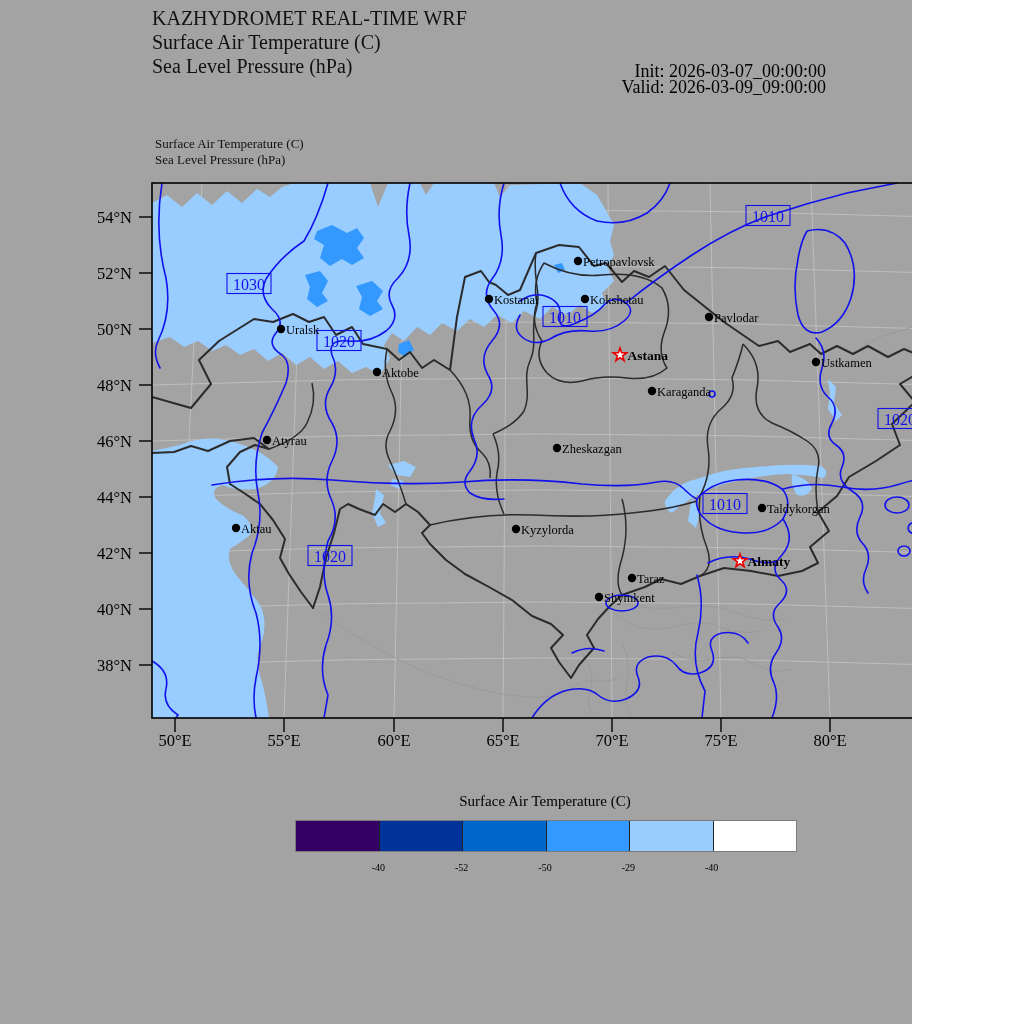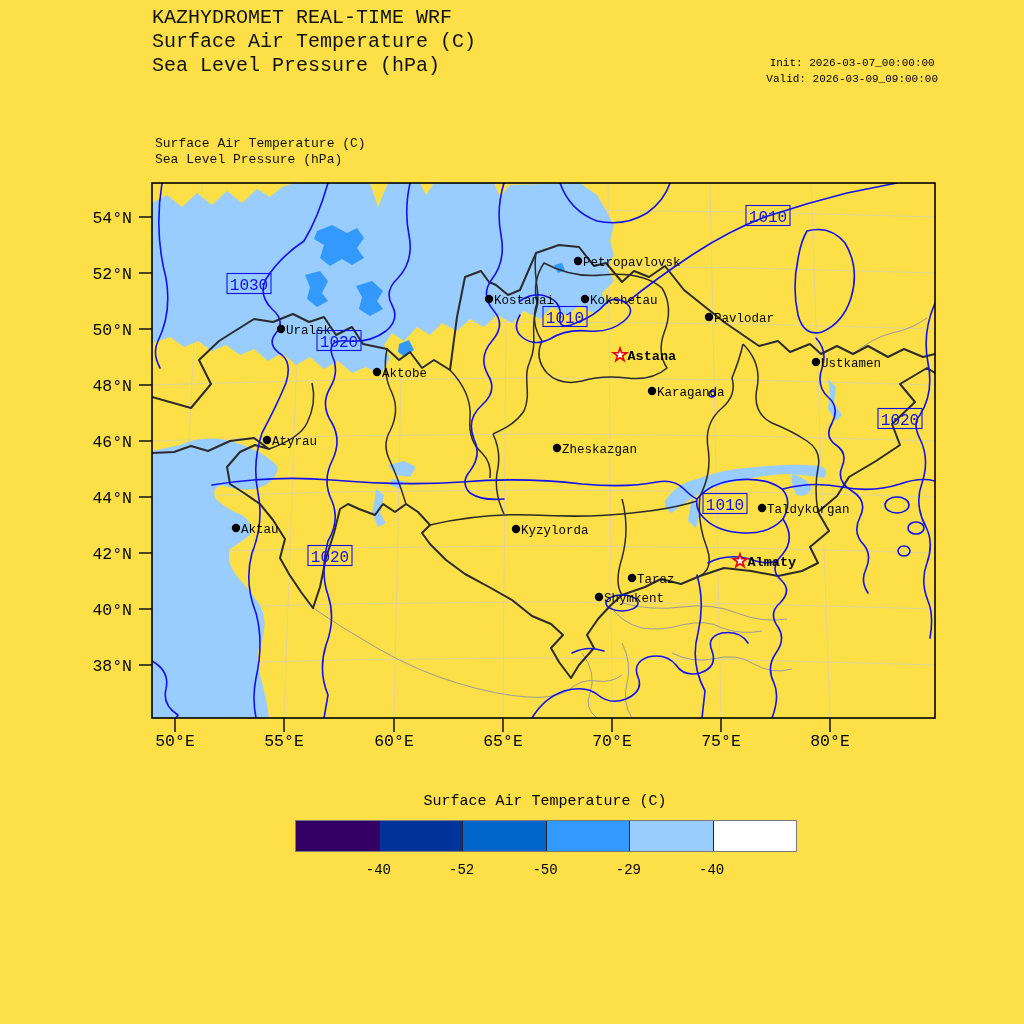--- a/index.html
+++ b/index.html
@@ -1,29 +1,29 @@
 <!DOCTYPE html>
 <html><head>
 <meta charset="utf-8">
 <style>
   html,body{margin:0;padding:0;background:#fff;}
-  #canvas{position:relative;width:1024px;height:1024px;background:#fde047;
-          font-family:Liberation Mono, monospace;color:#000;overflow:hidden;}
+  #canvas{position:relative;width:912px;height:1024px;background:#a3a3a3;
+          font-family:Liberation Serif, serif;color:#000;overflow:hidden;}
   .title-block{position:absolute;left:152px;top:6px;line-height:24px;font-size:20px;color:#111;}
-  .init-block{position:absolute;right:86px;top:55px;text-align:center;font-size:11px;line-height:16px;}
+  .init-block{position:absolute;right:86px;top:63px;text-align:right;font-size:18px;line-height:16px;}
   .map-caption{position:absolute;left:155px;top:136px;font-size:13px;line-height:16px;color:#111;}
   #map-wrap{position:absolute;left:152px;top:183px;width:783px;height:535px;}
   #map-svg{overflow:visible;}
   
   #cbar-title{position:absolute;left:295px;top:793px;width:500px;text-align:center;font-size:15px;}
   #cbar{position:absolute;left:295px;top:820px;width:500px;height:30px;display:flex;
         border:1px solid #7a7a7a;box-sizing:content-box;}
   #cbar .seg{flex:1 1 0;height:100%;}
   #cbar .seg:not(:last-child){border-right:1px solid #222;}
-  #cbar-ticks{position:absolute;left:295px;top:862px;width:500px;height:16px;font-size:14px;}
+  #cbar-ticks{position:absolute;left:295px;top:862px;width:500px;height:16px;font-size:10px;}
   #cbar-ticks span{position:absolute;transform:translateX(-50%);}
 </style>
 </head>
 <body>
 
 <div id="canvas">
 
   <div class="title-block">
     <div>KAZHYDROMET REAL-TIME WRF</div>
     <div>Surface Air Temperature  (C)</div>

